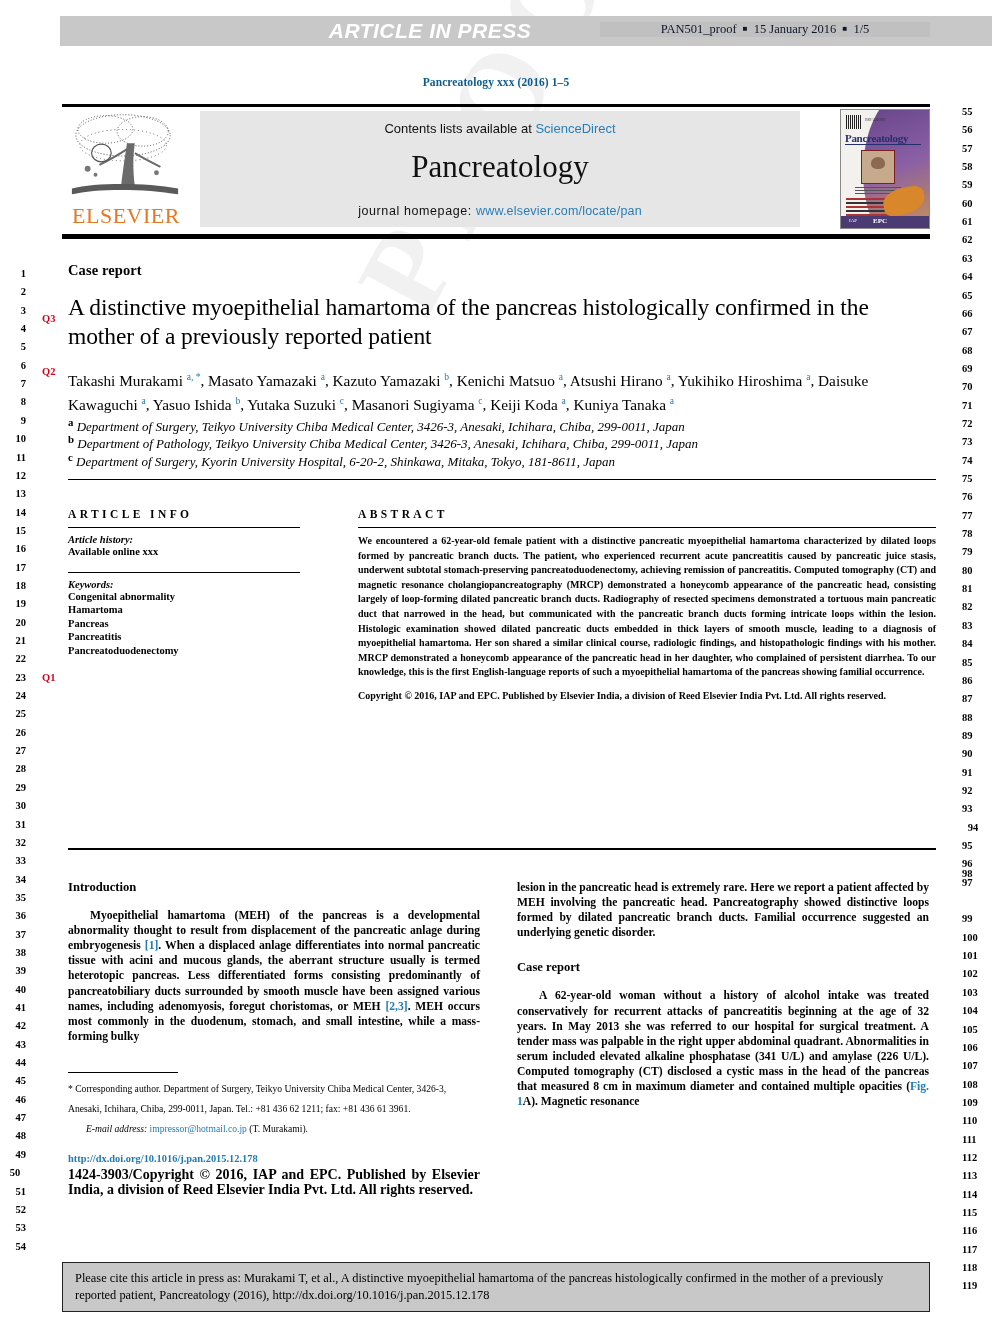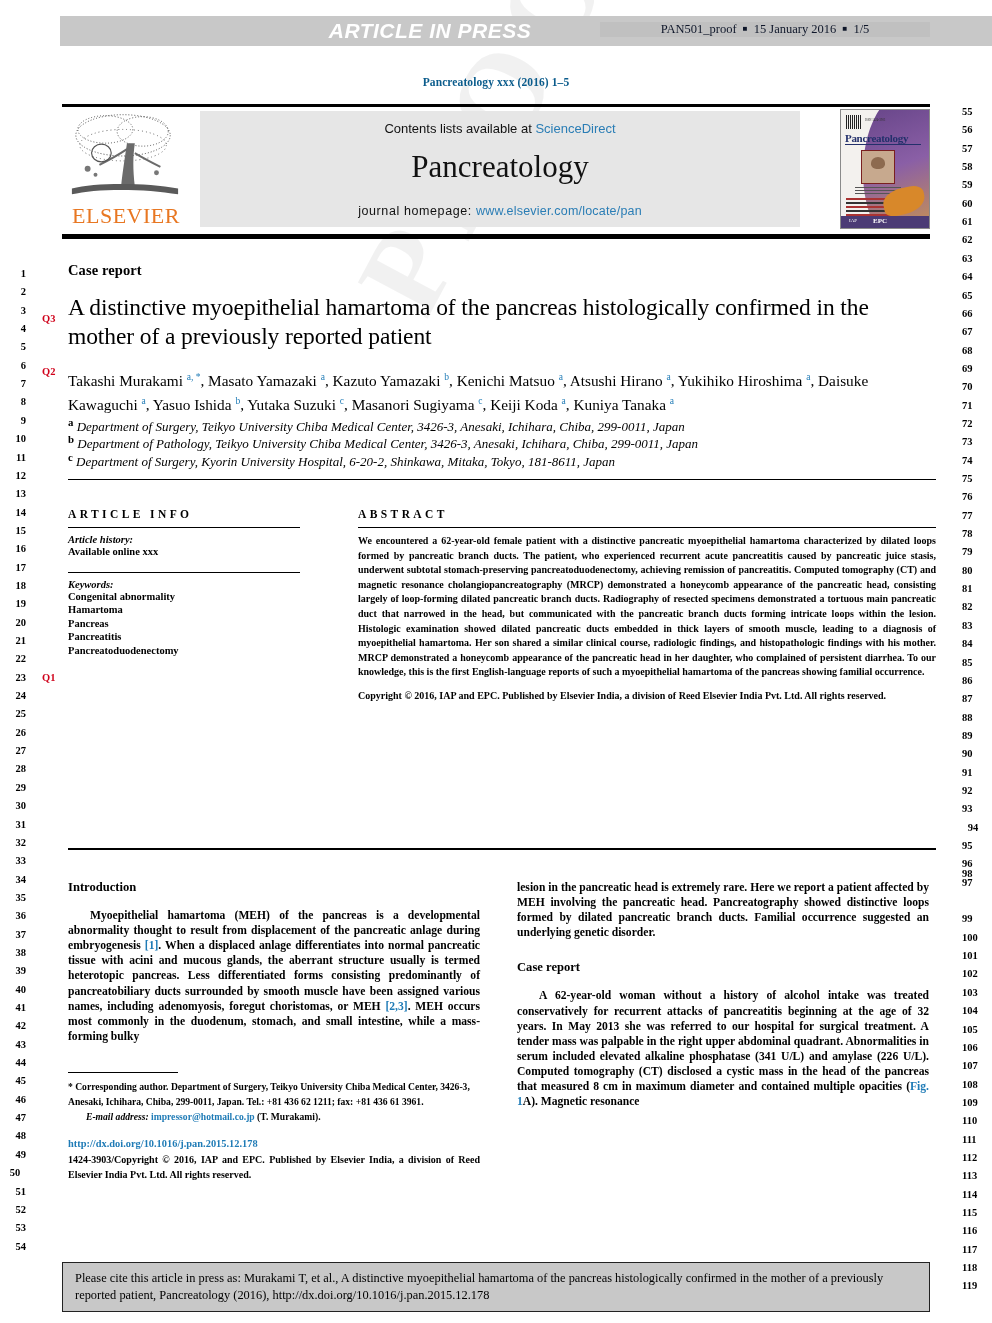--- a/index.html
+++ b/index.html
@@ -182,24 +182,24 @@
   .bcol { position: absolute; top: 0; width: 412px; font-size: 11.6px; line-height: 15.1px;
           text-align: justify; font-weight: bold; }
   .bcol.left { left: 0; }
   .bcol.right { left: 449px; }
   .bhead { font-size: 12.6px; font-weight: bold; margin-bottom: 13px; }
   .bhead.second { margin-top: 20px; }
   .para { text-indent: 22px; }
   .lnk { color: #1f7bb6; }
 
   .footnote-rule { width: 110px; border-top: 1px solid #000; margin: 28px 0 6px 0; }
-  .fn { font-size: 9.6px; line-height: 15px; font-weight: bold; text-align: left; }
+  .fn { font-size: 9.6px; line-height: 20px; font-weight: normal; text-align: left; }
   .fn .em { font-style: italic; }
   .doi { margin-top: 12px; font-size: 10.4px; color: #1f7bb6; font-weight: bold; }
-  .issn { font-size: 10px; font-weight: bold; margin-top: 1px; }
+  .issn { font-size: 14px; font-weight: bold; margin-top: 1px; }
 
   
   .citebox {
     position: absolute; left: 62px; top: 1262px; width: 868px; height: 50px;
     background: #c8c8c8; border: 1.5px solid #222;
     padding: 7px 12px;
     font-size: 12.4px; line-height: 16.5px;
   }
 
   

